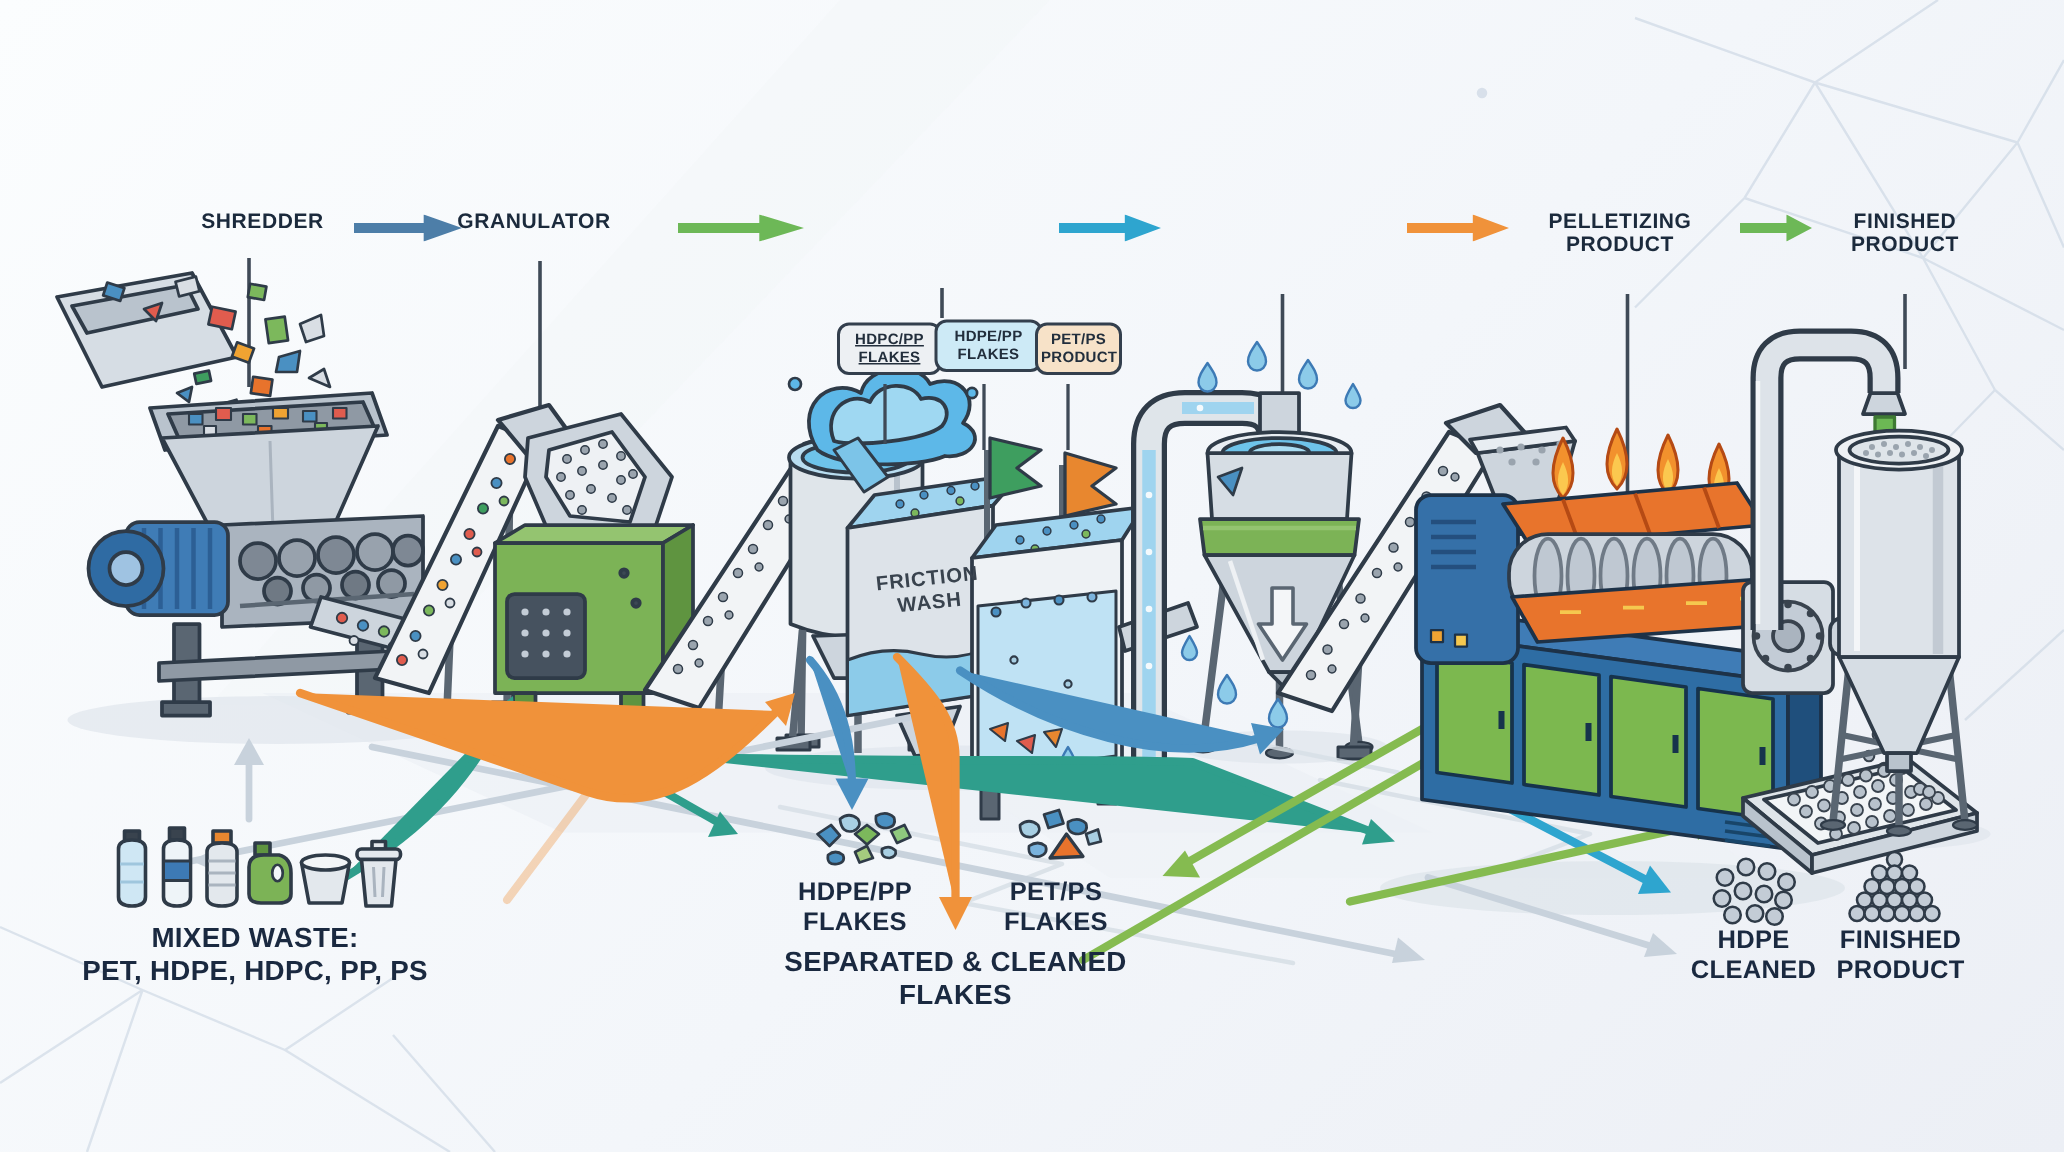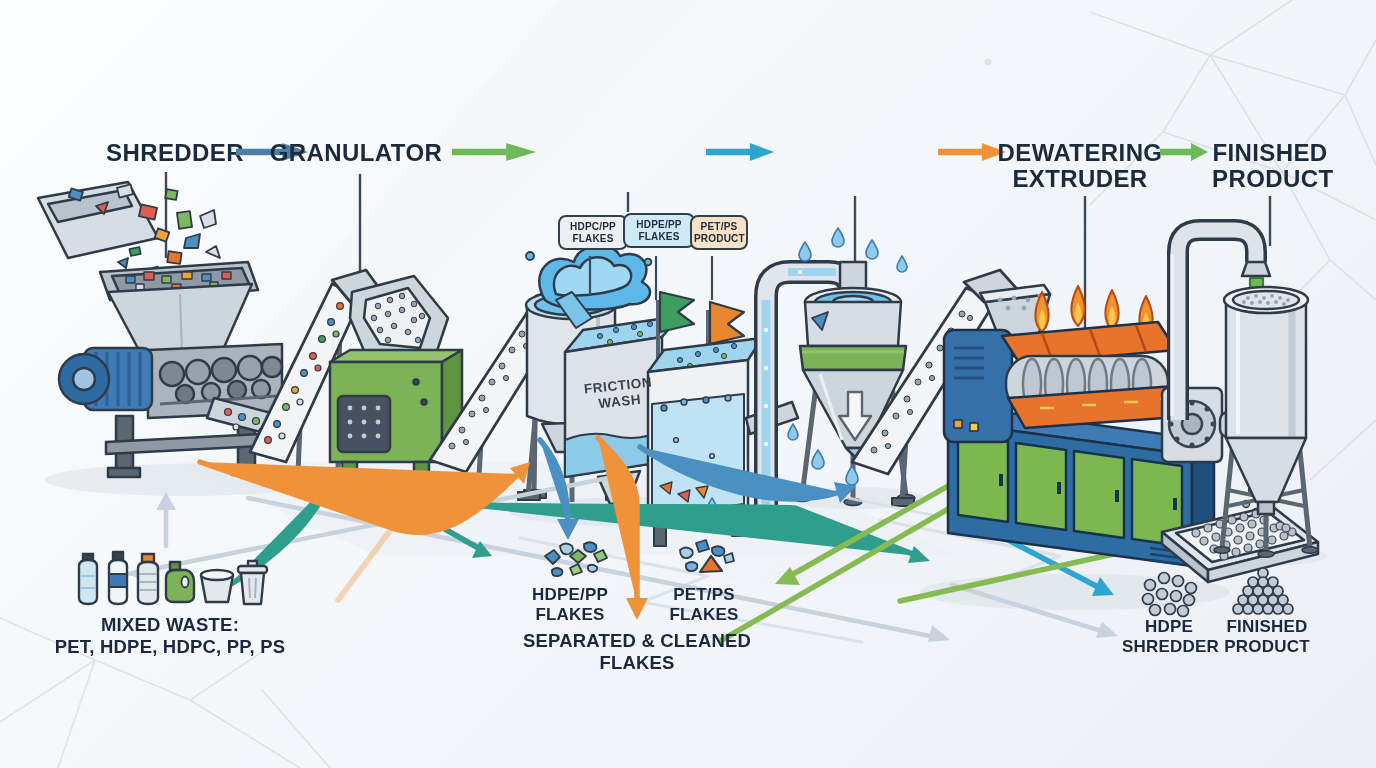--- a/index.html
+++ b/index.html
@@ -1,20 +1,20 @@
 <!DOCTYPE html>
 <html><head>
 <meta charset="utf-8">
 <style>
   html,body{margin:0;padding:0;}
   .canvas{position:relative;width:1376px;height:768px;overflow:hidden;
     background:linear-gradient(135deg,#fbfdfe 0%,#f3f6fa 55%,#eceff5 100%);
     font-family:"Liberation Sans","DejaVu Sans",sans-serif;color:#1b2a3c;}
   svg.scene{position:absolute;left:0;top:0;}
-  .stage-label{position:absolute;text-align:center;font-weight:800;font-size:24px;line-height:1.1;
+  .stage-label{position:absolute;text-align:center;font-weight:800;font-size:14px;line-height:1.1;
     letter-spacing:.4px;color:#1b2a3c;}
   .harrow{position:absolute;}
   .tagbox{position:absolute;border:2px solid #333f4d;border-radius:8px;text-align:center;
     font-weight:800;font-size:10px;line-height:1.15;padding:4px 2px;color:#222e3c;letter-spacing:.2px;}
   .tag1{background:#edf0f3;}
   .tag2{background:#cdeaf6;}
   .tag3{background:#f7e2c8;}
   .friction{position:absolute;font-weight:800;font-size:13.5px;line-height:1.2;color:#39434e;
     text-align:center;transform:rotate(-6deg);letter-spacing:.6px;}
   .ann{position:absolute;text-align:center;font-weight:800;color:#1a2940;font-size:17px;line-height:1.18;letter-spacing:.2px;}
@@ -701,35 +701,35 @@
 <div class="stage-label" style="left:266px;top:140px;width:180px;">GRANULATOR</div>
 <svg class="harrow" style="left:452px;top:143px;" width="84" height="18" viewBox="0 0 62 22" preserveAspectRatio="none">
       <path d="M0,7 H40 V0 L62,11 L40,22 V15 H0 Z" fill="#6db857"></path>
     </svg>
 <svg class="harrow" style="left:706px;top:143px;" width="68" height="18" viewBox="0 0 62 22" preserveAspectRatio="none">
       <path d="M0,7 H40 V0 L62,11 L40,22 V15 H0 Z" fill="#2ea5cf"></path>
     </svg>
 <svg class="harrow" style="left:938px;top:143px;" width="68" height="18" viewBox="0 0 62 22" preserveAspectRatio="none">
       <path d="M0,7 H40 V0 L62,11 L40,22 V15 H0 Z" fill="#f0923a"></path>
     </svg>
-<div class="stage-label" style="left:995px;top:140px;width:170px;">DEWATERING EXTRUDER</div>
+<div class="stage-label" style="left:995px;top:140px;width:170px;">PELLETIZING PRODUCT</div>
 <svg class="harrow" style="left:1160px;top:143px;" width="48" height="18" viewBox="0 0 62 22" preserveAspectRatio="none">
       <path d="M0,7 H40 V0 L62,11 L40,22 V15 H0 Z" fill="#6db857"></path>
     </svg>
 <div class="stage-label" style="left:1212px;top:140px;width:116px;">FINISHED PRODUCT</div>
 
-<div class="tagbox tag1" style="left:558px;top:215px;width:62px;">HDPC/PP FLAKES</div>
+<div class="tagbox tag1" style="left:558px;top:215px;width:62px;text-decoration:underline;">HDPC/PP FLAKES</div>
 <div class="tagbox tag2" style="left:623px;top:213px;width:64px;">HDPE/PP FLAKES</div>
 <div class="tagbox tag3" style="left:690px;top:215px;width:50px;">PET/PS PRODUCT</div>
 
 <div class="friction" style="left:574px;top:378px;width:90px;">FRICTION WASH</div>
 
 <div class="ann ann-big" style="left:40px;top:614px;width:260px;">
   <div>MIXED WASTE:</div>
   <div>PET, HDPE, HDPC, PP, PS</div>
 </div>
 <div class="ann" style="left:523px;top:585px;width:94px;">HDPE/PP FLAKES</div>
 <div class="ann" style="left:664px;top:585px;width:80px;">PET/PS FLAKES</div>
 <div class="ann ann-big" style="left:492px;top:630px;width:290px;">SEPARATED &amp; CLEANED FLAKES</div>
-<div class="ann" style="left:1122px;top:617px;width:94px;">HDPE SHREDDER</div>
+<div class="ann" style="left:1122px;top:617px;width:94px;">HDPE CLEANED</div>
 <div class="ann" style="left:1221px;top:617px;width:92px;">FINISHED PRODUCT</div>
 
 </div>
 
 </body></html>

